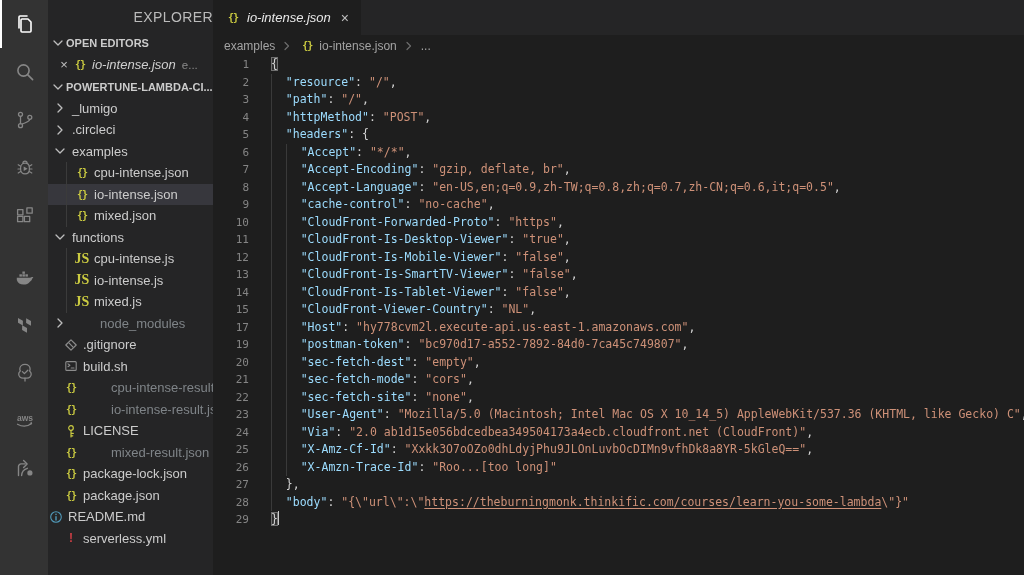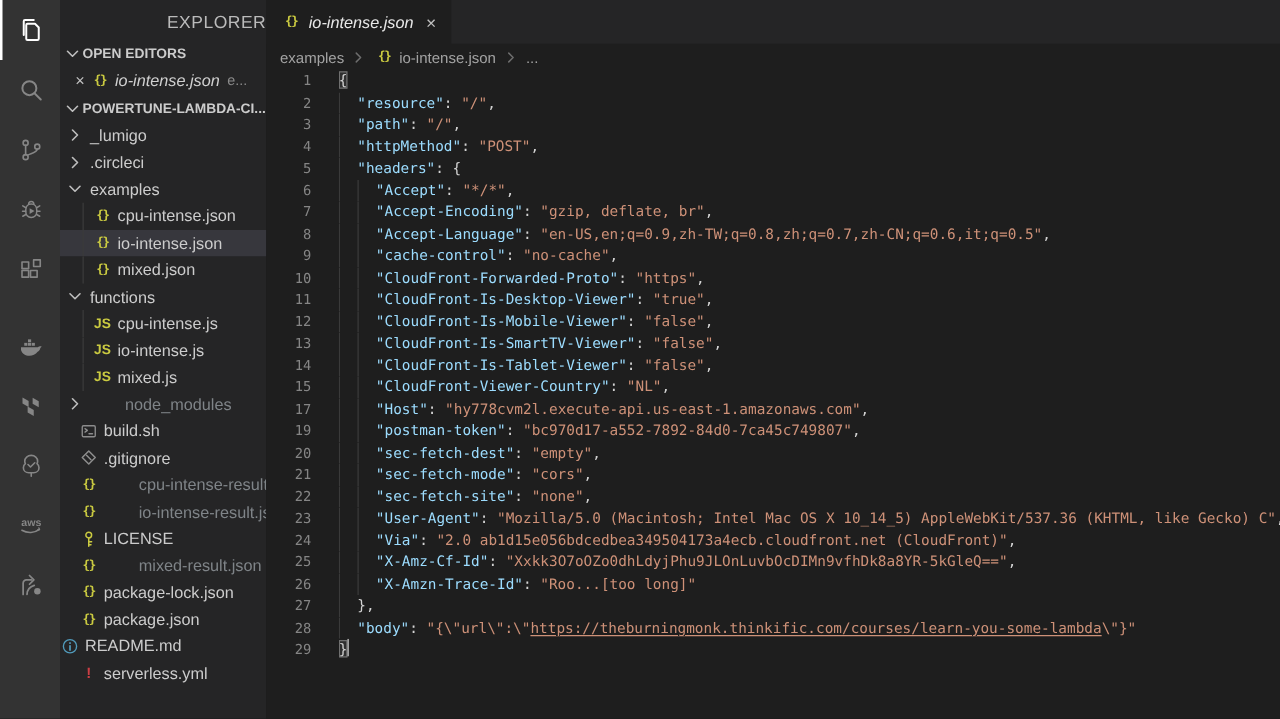--- a/index.html
+++ b/index.html
@@ -21,21 +21,21 @@
   .oe-close{width:16px;text-align:center;color:#c0c0c0;font-size:13px;flex:none;cursor:pointer;}
   .oe-label{font-style:italic;margin-left:4px;color:#d0d0d0;}
   .oe-detail{margin-left:6px;color:#8a8a8a;font-size:11.5px;}
   .trow{height:21.5px;display:flex;align-items:center;white-space:nowrap;position:relative;cursor:pointer;overflow:hidden;}
   .trow.selected{background:#37373d;}
   .trow .label{margin-left:4px;color:#cccccc;}
   .trow.dimmed .label{color:#7f8488;margin-left:32px;}
   .tree-guide{position:absolute;left:18px;top:0;bottom:0;border-left:1px solid #3b3b3b;}
   .fico{width:16px;height:16px;flex:none;display:inline-flex;align-items:center;justify-content:center;}
   .ico-json{color:#cbcb41;font-size:10px;font-weight:bold;font-family:"DejaVu Sans Mono",monospace;letter-spacing:-1px;}
-  .ico-js{color:#cbcb41;font-size:11px;font-weight:bold;}
+  .ico-js{color:#cbcb41;font-size:14px;font-weight:bold;font-family:Liberation Serif, serif;}
   .ico-warn{color:#cc3e44;font-weight:bold;font-size:12px;}
   
   .editor{flex:1;display:flex;flex-direction:column;min-width:0;background:#1e1e1e;}
   .tabbar{height:35px;background:#252526;display:flex;flex:none;align-items:stretch;}
   .tab{background:#1e1e1e;display:flex;align-items:center;padding:0 12px;gap:6px;font-size:13px;color:#e8e8e8;cursor:pointer;}
   .tab .tab-label{font-style:italic;}
   .tab-close{color:#c0c0c0;margin-left:4px;font-size:14px;cursor:pointer;}
   .breadcrumb{height:21px;display:flex;align-items:center;font-size:12px;color:#a3a3a3;padding-left:11px;gap:4px;flex:none;}
   .bc-item{cursor:pointer;}
   .bc-sep{display:inline-flex;align-items:center;color:#6d6d6d;}
@@ -246,35 +246,35 @@
         <div class="trow dimmed" style="padding-left: 4px;">
           <span class="fico">
             <svg width="14" height="14" viewBox="0 0 14 14" fill="none" stroke="#bdbdbd" stroke-width="1.3" stroke-linecap="round" stroke-linejoin="round">
               <path d="M5 3l4 4-4 4"></path>
             </svg>
           </span>
           <span class="label">node_modules</span>
         </div>
         <div class="trow" style="padding-left: 15px;">
           <span class="fico">
+            <svg width="14" height="14" viewBox="0 0 14 14" fill="none" stroke="#8c8c8c" stroke-width="1.2" stroke-linecap="round" stroke-linejoin="round">
+              <path d="M7 1.8L12.2 7 7 12.2 1.8 7z"></path>
+              <path d="M5.2 5.2l3.6 3.6"></path>
+            </svg>
+          </span>
+          <span class="label">.gitignore</span>
+        </div>
+        <div class="trow" style="padding-left: 15px;">
+          <span class="fico">
             <svg width="14" height="14" viewBox="0 0 14 14" fill="none" stroke="#8c8c8c" stroke-width="1.1" stroke-linecap="round" stroke-linejoin="round">
               <rect x="1.8" y="2.6" width="10.4" height="8.8" rx="1"></rect>
               <path d="M4 7.7l1.9-1.4L4 4.9M7.2 9h2.8"></path>
             </svg>
           </span>
           <span class="label">build.sh</span>
-        </div>
-        <div class="trow" style="padding-left: 15px;">
-          <span class="fico">
-            <svg width="14" height="14" viewBox="0 0 14 14" fill="none" stroke="#8c8c8c" stroke-width="1.2" stroke-linecap="round" stroke-linejoin="round">
-              <path d="M7 1.8L12.2 7 7 12.2 1.8 7z"></path>
-              <path d="M5.2 5.2l3.6 3.6"></path>
-            </svg>
-          </span>
-          <span class="label">.gitignore</span>
         </div>
         <div class="trow dimmed" style="padding-left: 15px;">
           <span class="fico">
             <span class="ico-json">{}</span>
           </span>
           <span class="label">cpu-intense-result.json</span>
         </div>
         <div class="trow dimmed" style="padding-left: 15px;">
           <span class="fico">
             <span class="ico-json">{}</span>

